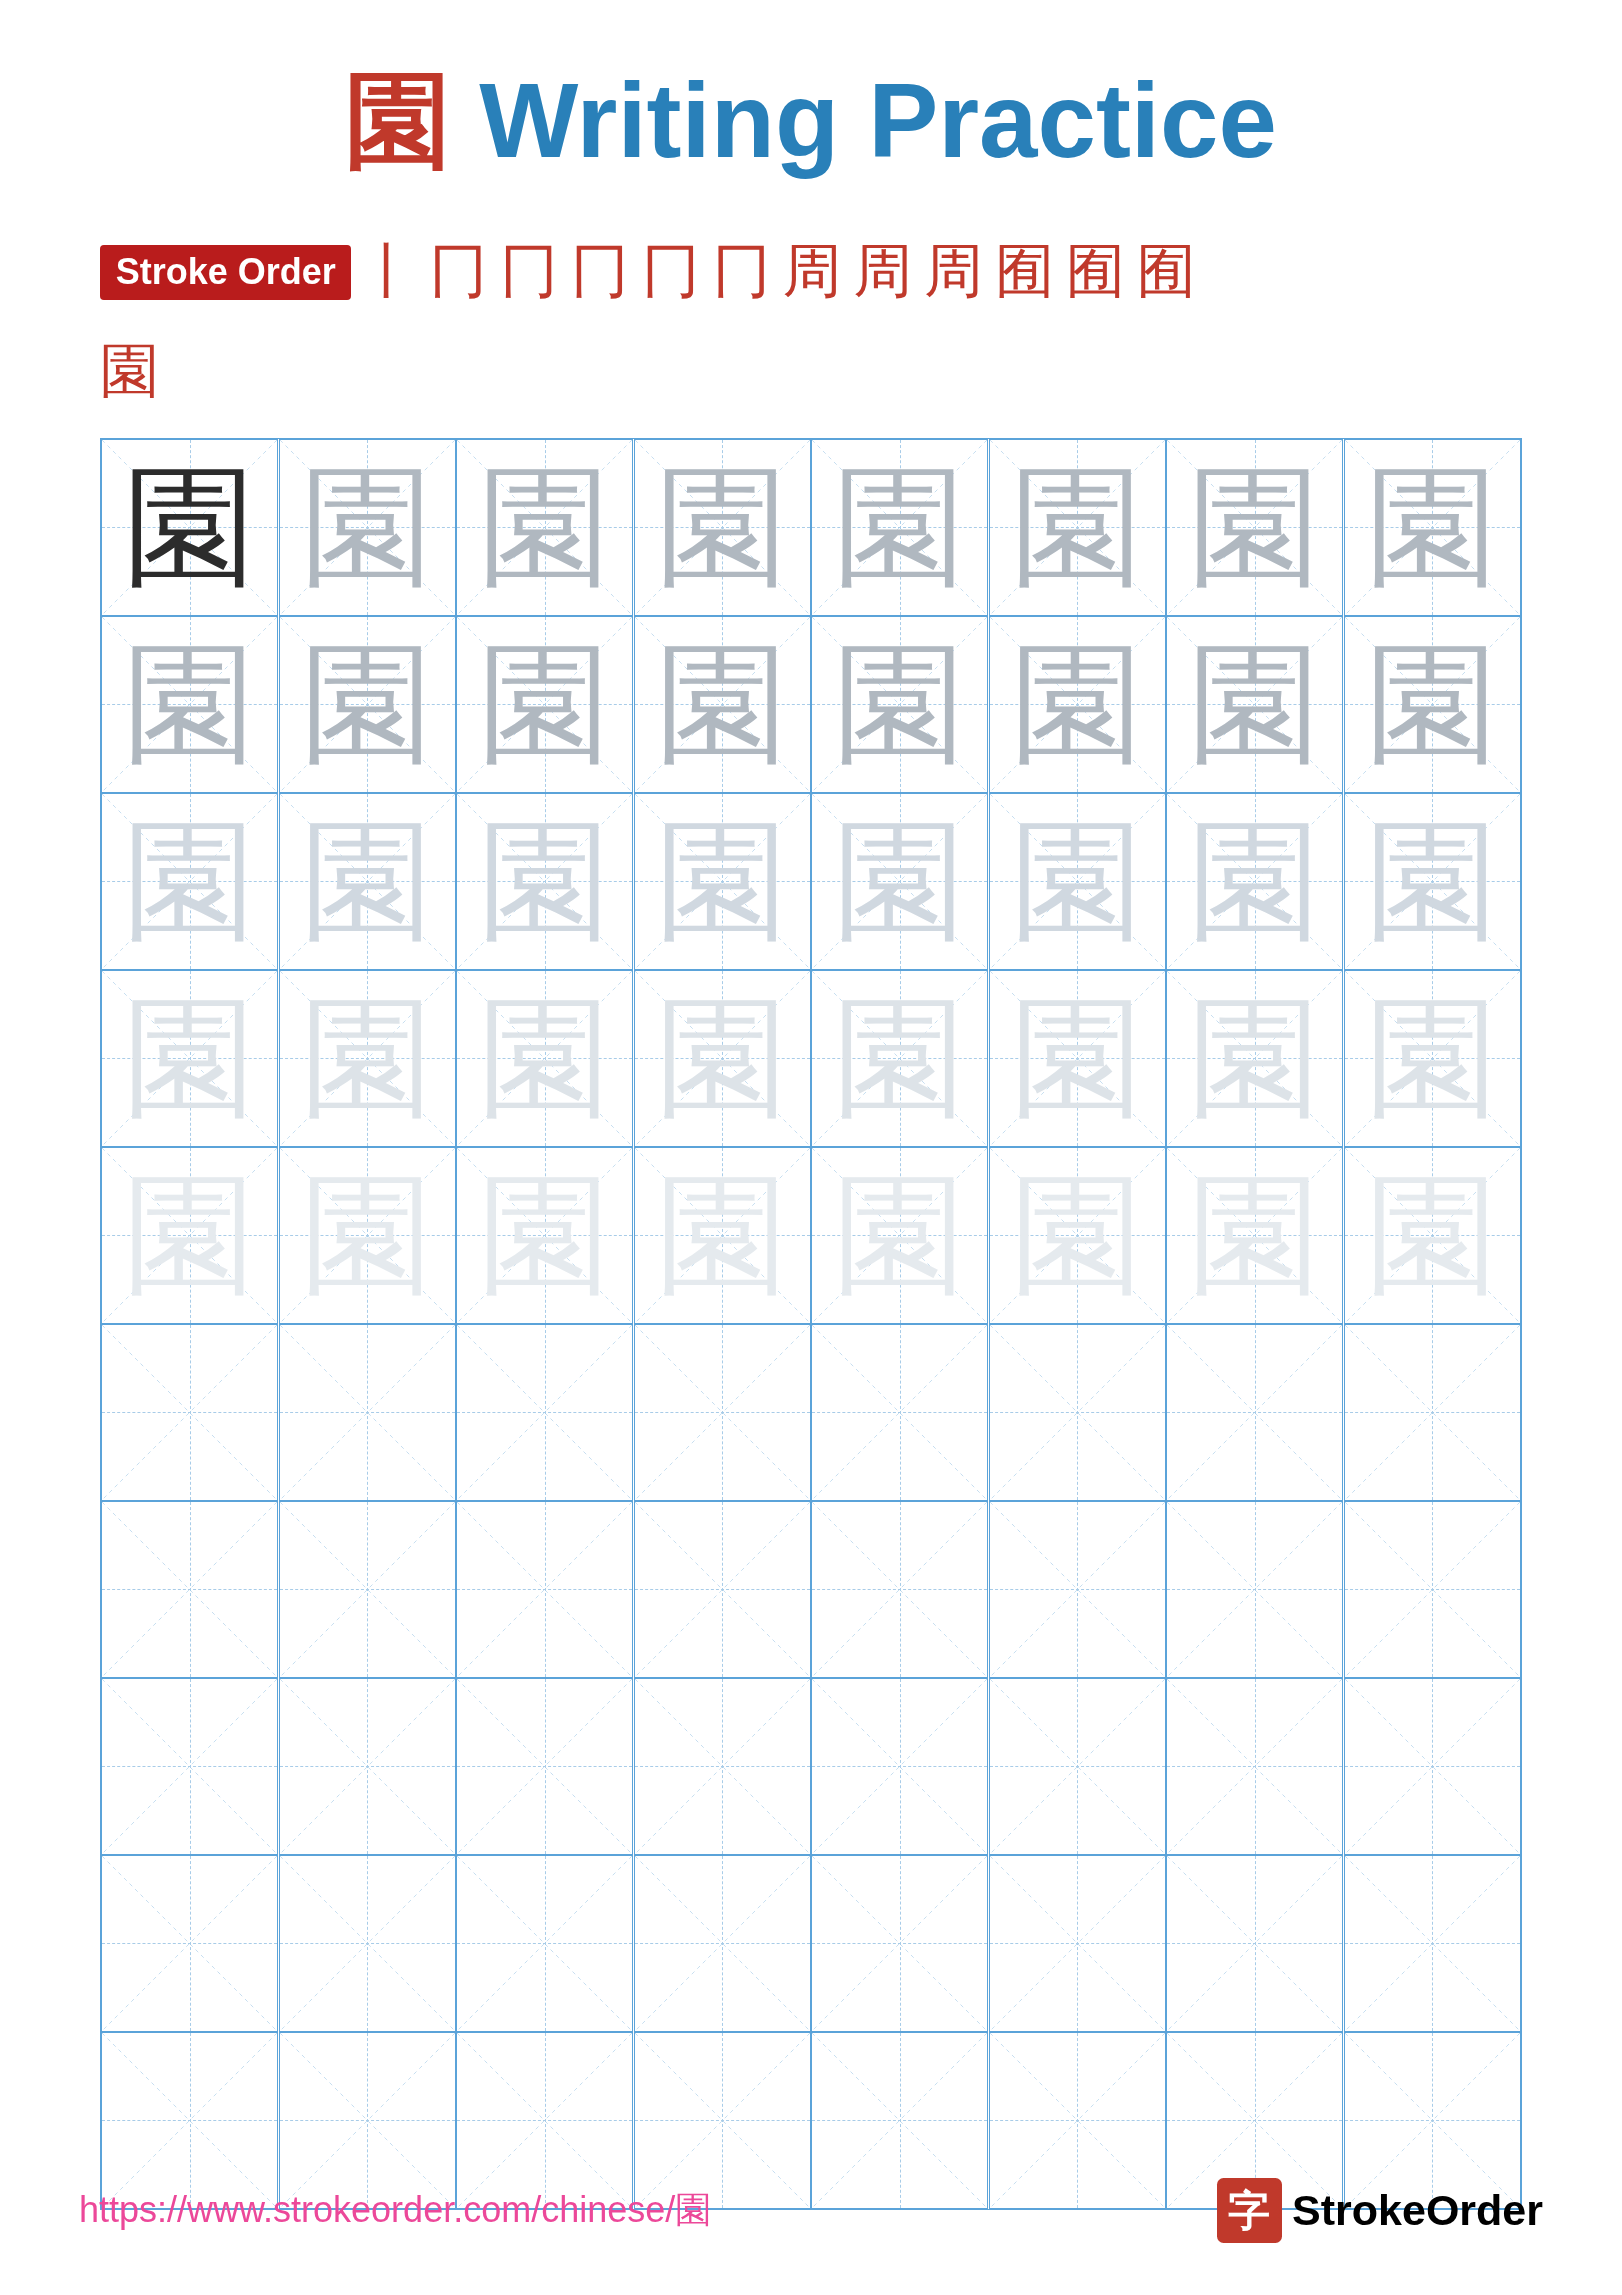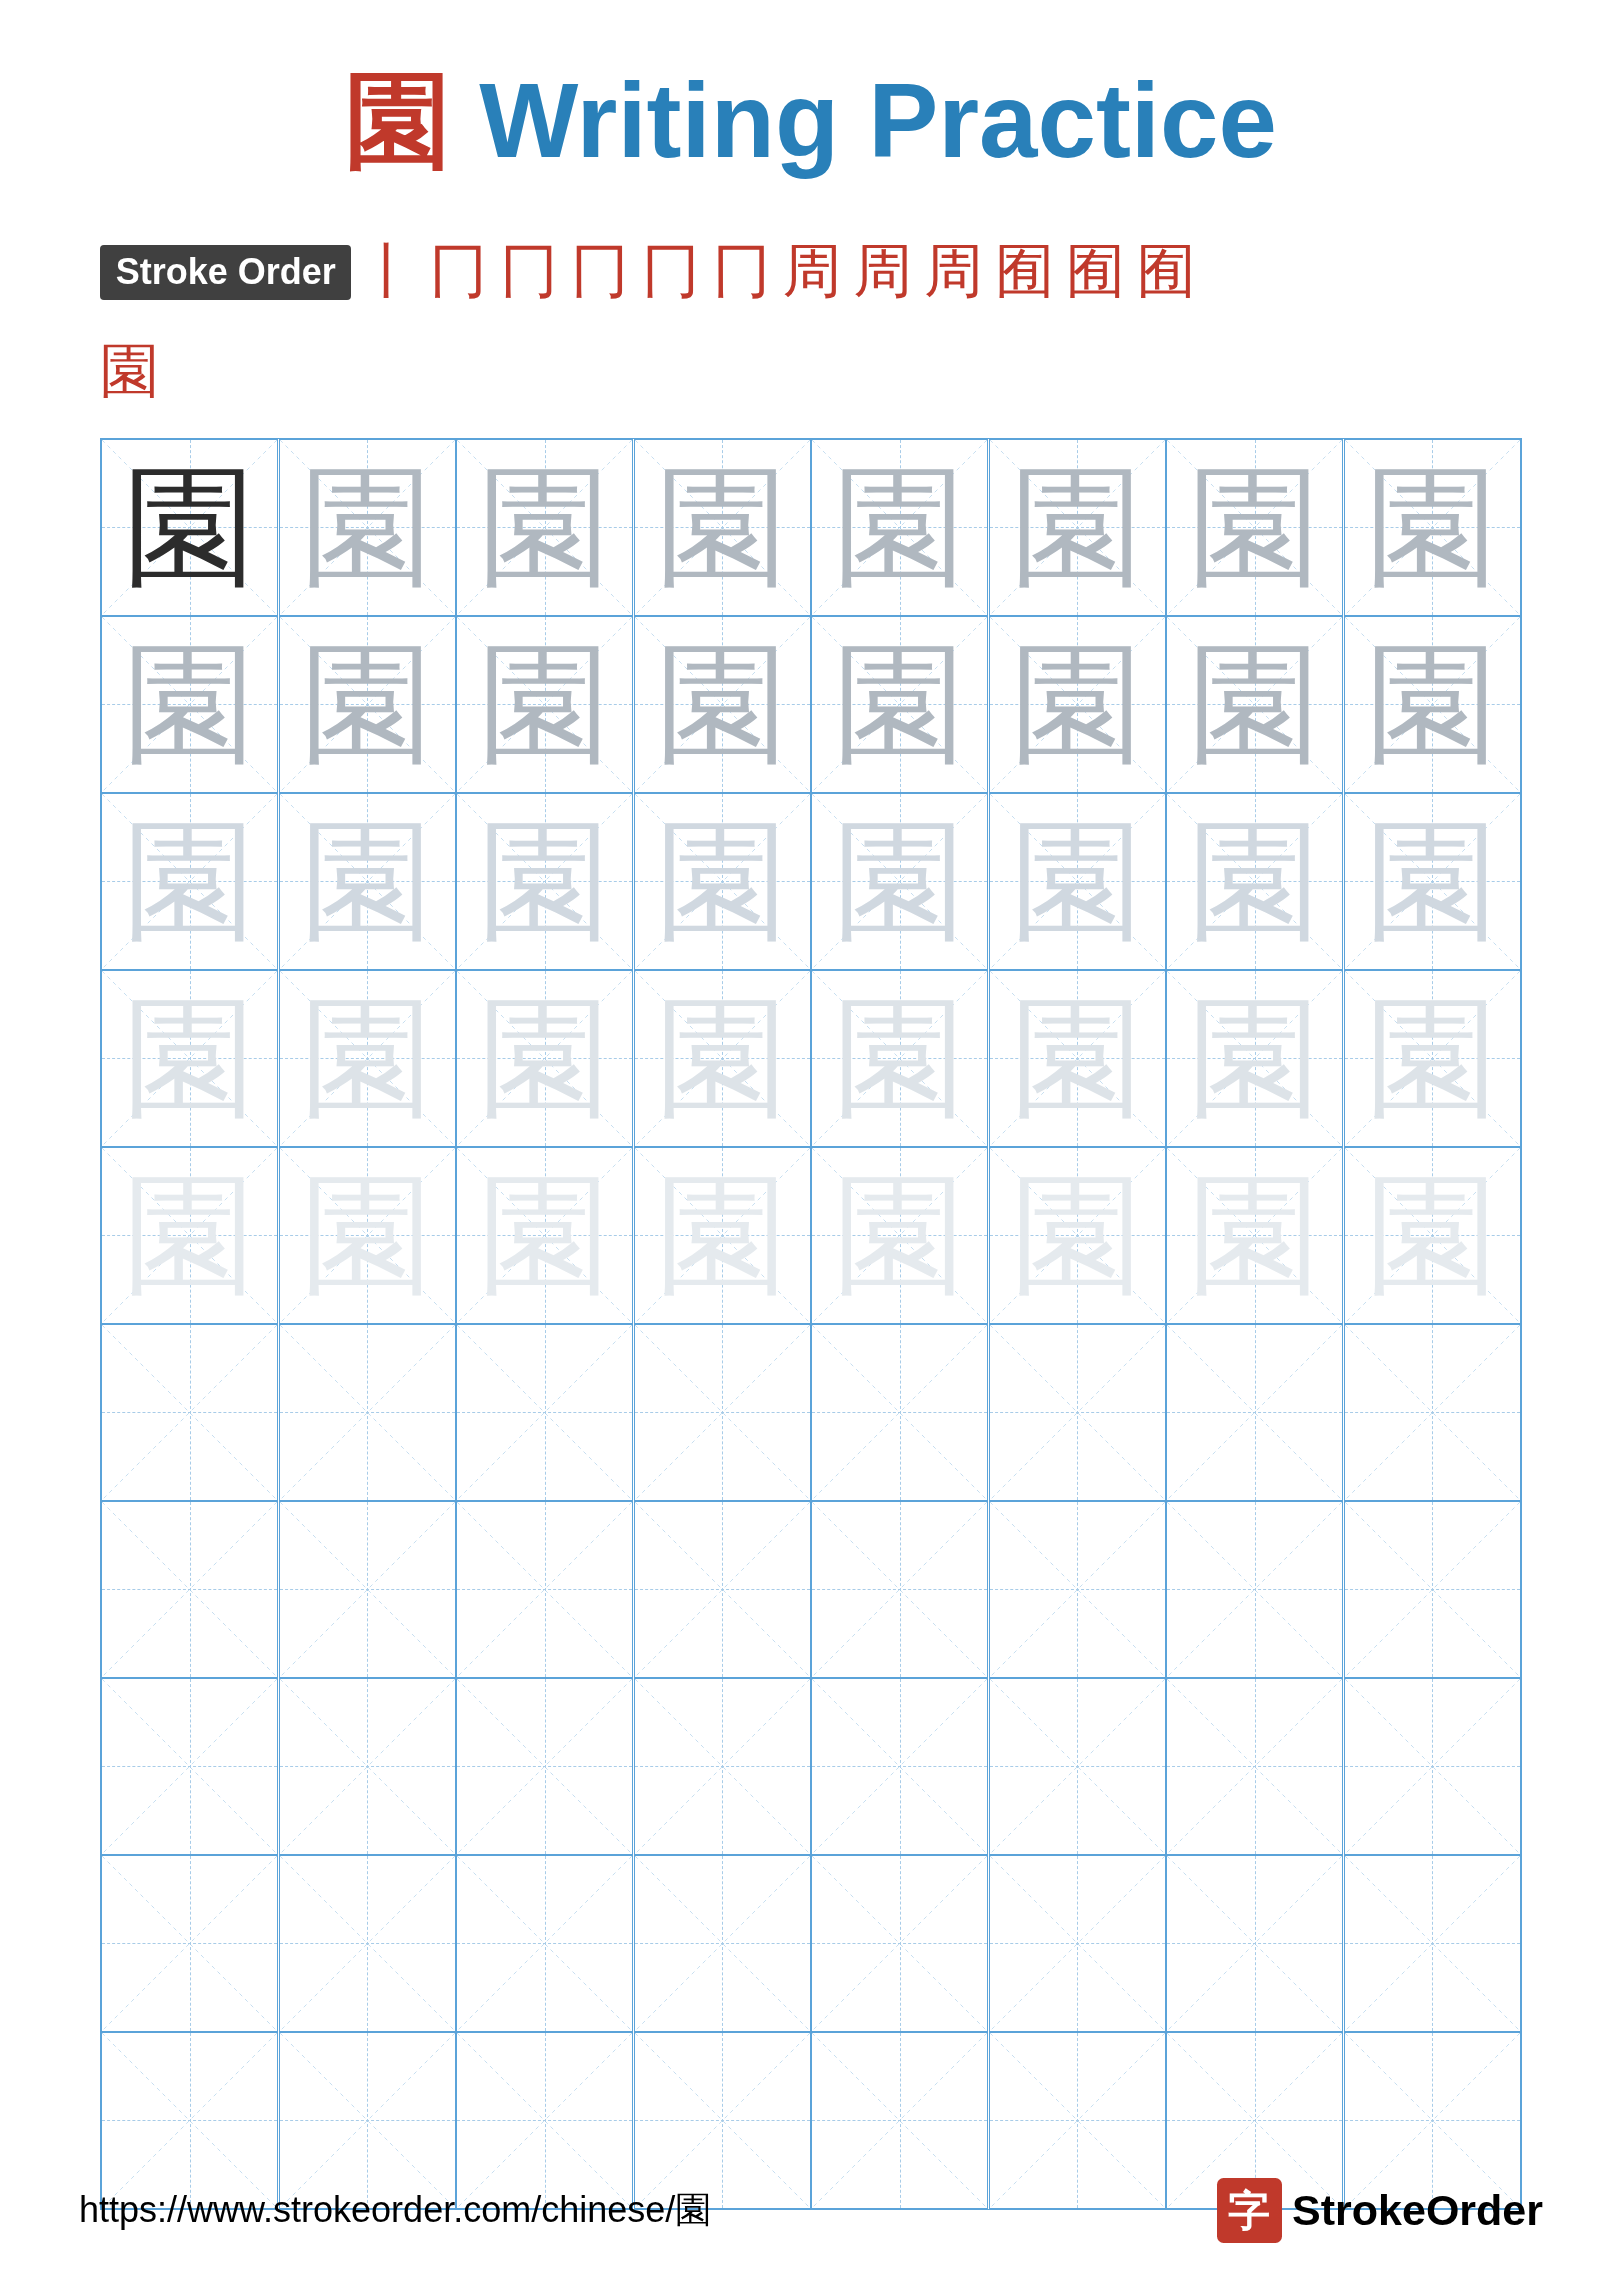--- a/index.html
+++ b/index.html
@@ -43,21 +43,21 @@
     .stroke-order-row {
       display: flex;
       align-items: center;
       flex-wrap: wrap;
       gap: 6.5px;
       margin-bottom: 19.6px;
       font-size: 59px;
     }
 
     .stroke-order-badge {
-      background: #404040;
+      background: #b91c1c;
       color: white;
       font-family: Arial, sans-serif;
       font-size: 36px;
       padding: 6.5px 15.7px;
       border-radius: 3.9px;
       font-weight: bold;
       white-space: nowrap;
     }
 
     .stroke-seq {
@@ -151,21 +151,21 @@
       position: absolute;
       bottom: 52px;
       left: 79px;
       right: 79px;
       display: flex;
       align-items: center;
       justify-content: space-between;
     }
 
     .footer-url {
-      color: #000000;
+      color: #ec4899;
       font-family: Arial, sans-serif;
       font-size: 36px;
       text-decoration: none;
     }
 
     .footer-logo {
       display: flex;
       align-items: center;
       gap: 10.5px;
     }

